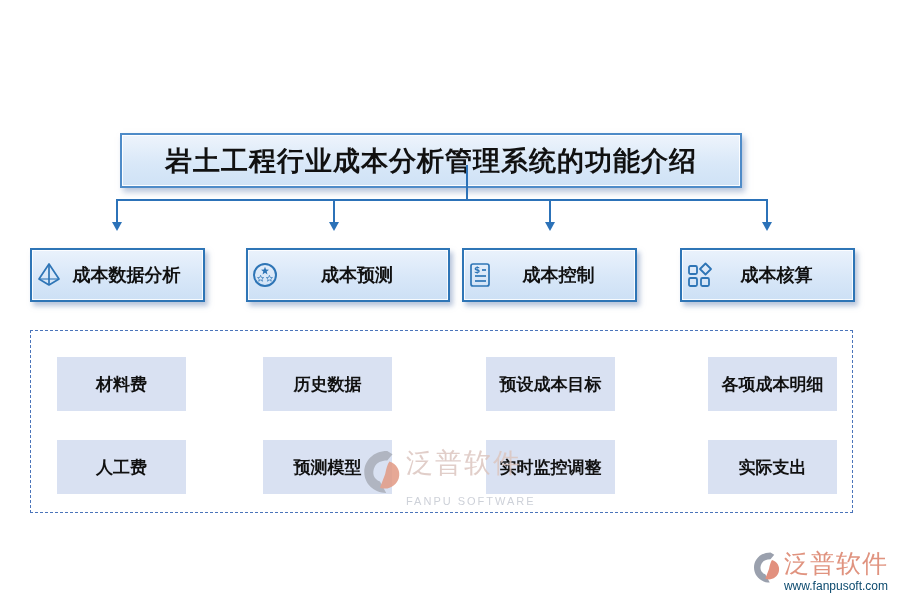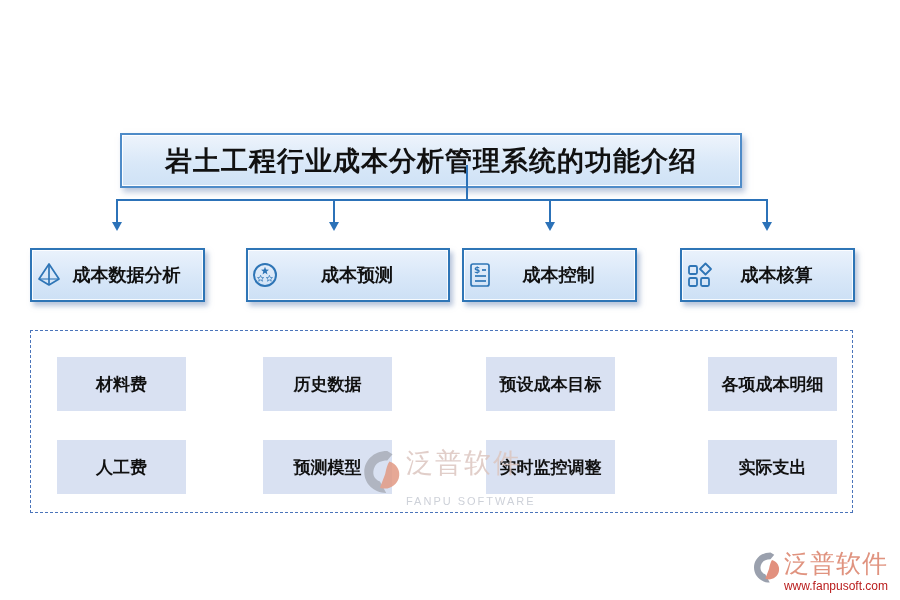--- a/index.html
+++ b/index.html
@@ -47,21 +47,21 @@
   .watermark{position:absolute;left:360px;top:449px;display:flex;align-items:flex-start;
     opacity:.85;z-index:3;pointer-events:none;}
   .watermark .wm-text{margin-left:4px;line-height:1;}
   .wm-cn{font-size:27px;color:#dcc6c0;letter-spacing:2px;white-space:nowrap;}
   .wm-en{font-size:11px;color:#c5c9d2;letter-spacing:2px;margin-top:20px;
     font-family:"Liberation Sans","DejaVu Sans",sans-serif;white-space:nowrap;}
   
   .footer-brand{position:absolute;right:12px;top:551px;display:flex;align-items:flex-start;}
   .fb-text{margin-left:3px;text-align:right;line-height:1;}
   .fb-cn{font-size:25px;color:#e0937f;letter-spacing:1px;white-space:nowrap;}
-  .fb-url{font-size:12px;color:#b91c1c;margin-top:4px;
+  .fb-url{font-size:12px;color:#0c4a6e;margin-top:4px;
     font-family:"Liberation Sans","DejaVu Sans",sans-serif;white-space:nowrap;}
 </style>
 </head>
 <body>
 
 <div id="canvas">
 
   <div class="title-box">
     <span>岩土工程行业成本分析管理系统的功能介绍</span>
   </div>

